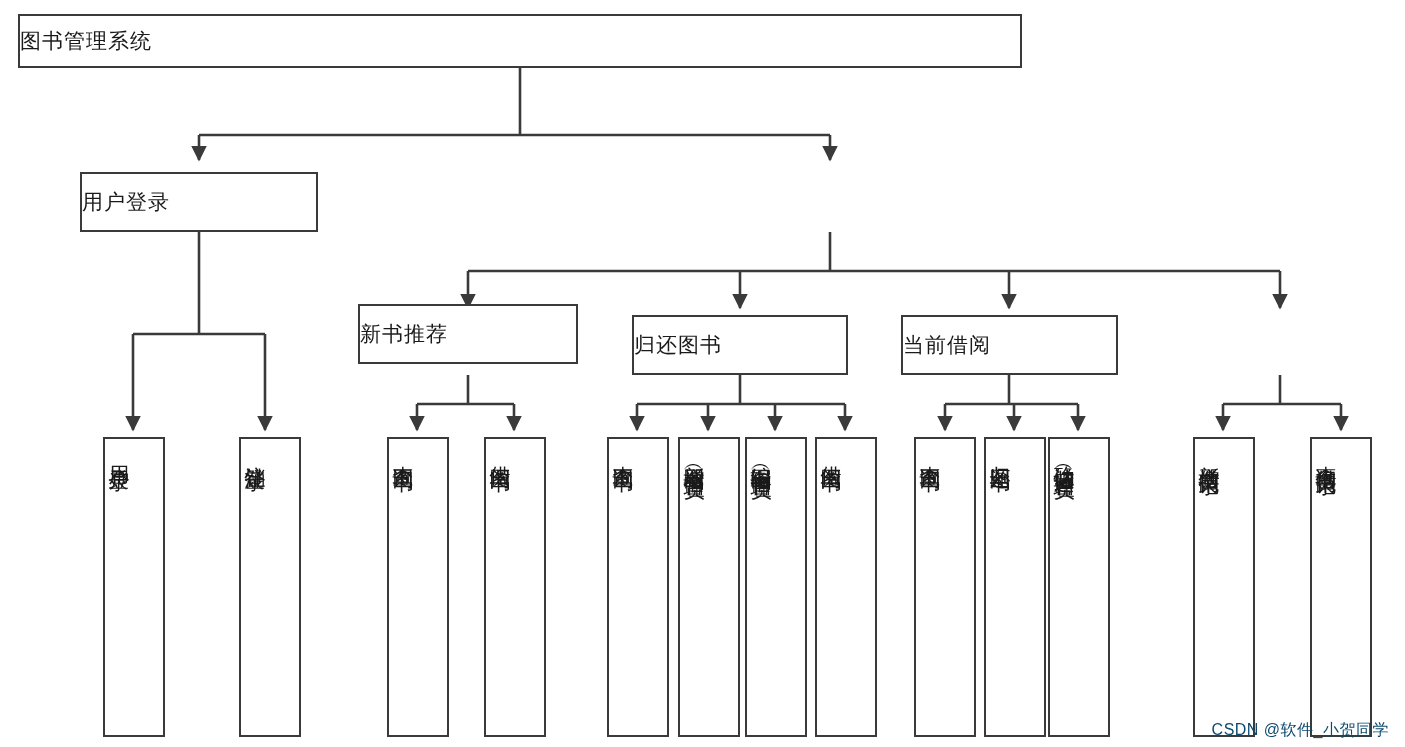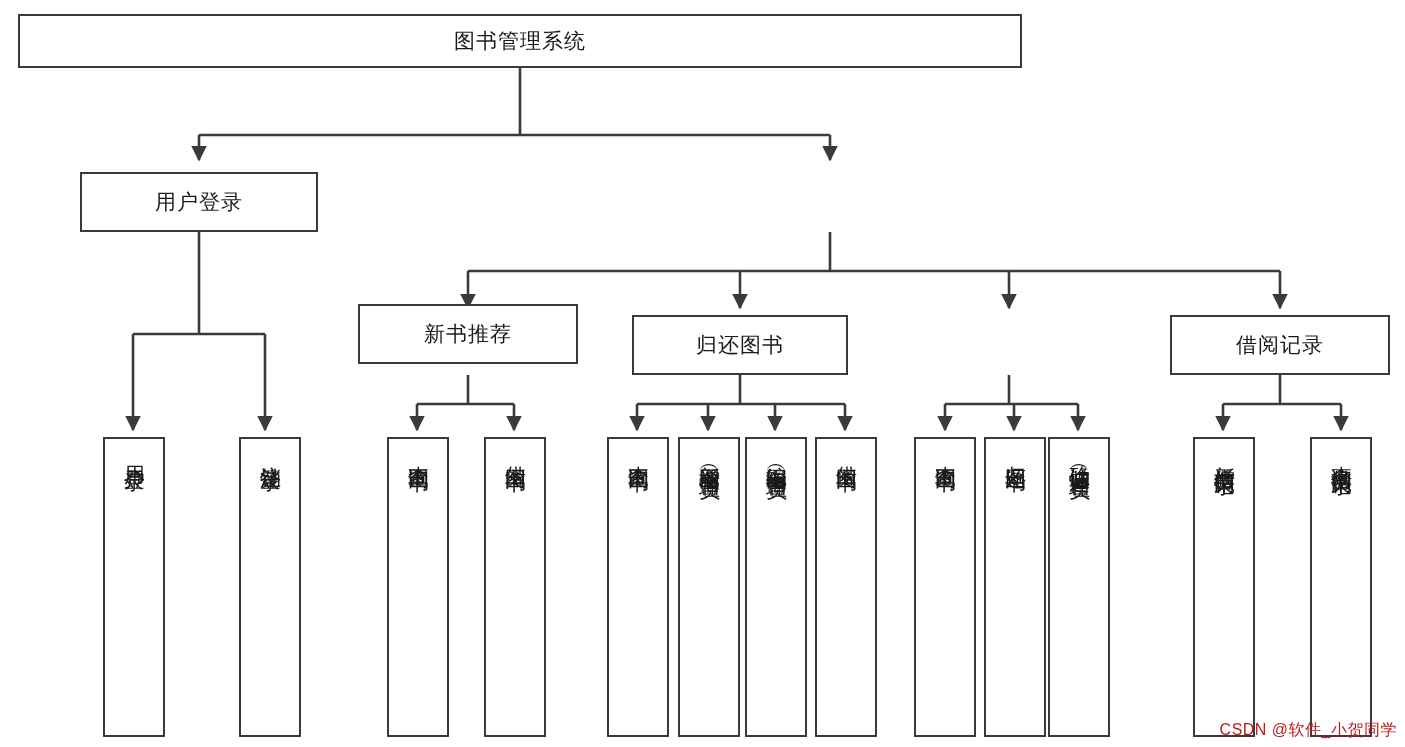--- a/index.html
+++ b/index.html
@@ -26,21 +26,20 @@
     height: 747px;
     pointer-events: none;
   }
   .node {
     position: absolute;
     box-sizing: border-box;
     background: #ffffff;
     border: 2px solid #3a3a3a;
     display: flex;
     align-items: center;
-    justify-content: center;
     color: #1a1a1a;
   }
   .node.horizontal {
     font-size: 21px;
     letter-spacing: 1px;
     line-height: 1.2;
   }
   .node.root {
     font-size: 21px;
   }
@@ -52,24 +51,24 @@
     writing-mode: vertical-rl;
     text-orientation: upright;
     font-size: 21px;
     line-height: 1.28;
     letter-spacing: 2px;
     white-space: nowrap;
     color: #1a1a1a;
   }
   .watermark {
     position: absolute;
-    right: 8px;
+    right: 16px;
     bottom: 6px;
     font-size: 16px;
-    color: #b91c1c;
+    color: #0c4a6e;
     white-space: nowrap;
     letter-spacing: 0.5px;
   }
 </style>
 </head>
 <body>
 
 <div id="diagram-root">
 
   <svg id="edge-layer" viewBox="0 0 1405 747" width="1405" height="747" xmlns="http://www.w3.org/2000/svg">
@@ -129,22 +128,22 @@
   <div class="node horizontal" style="left:80px; top:172px; width:238px; height:60px;">
     <span>用户登录</span>
   </div>
 
   <div class="node horizontal" style="left:358px; top:304px; width:220px; height:60px;">
     <span>新书推荐</span>
   </div>
   <div class="node horizontal" style="left:632px; top:315px; width:216px; height:60px;">
     <span>归还图书</span>
   </div>
-  <div class="node horizontal" style="left:1170px; top:315px; width:220px; height:60px;">
-    <span>借阅记录</span>
+  <div class="node horizontal" style="left:901px; top:315px; width:217px; height:60px;">
+    <span>当前借阅</span>
   </div>
 
   <div class="node leaf" style="left:103px; top:437px; width:62px; height:300px;">
     <span class="leaf-text">用户登录</span>
   </div>
   <div class="node leaf" style="left:239px; top:437px; width:62px; height:300px;">
     <span class="leaf-text">注销登录</span>
   </div>
 
   <div class="node leaf" style="left:387px; top:437px; width:62px; height:300px;">

